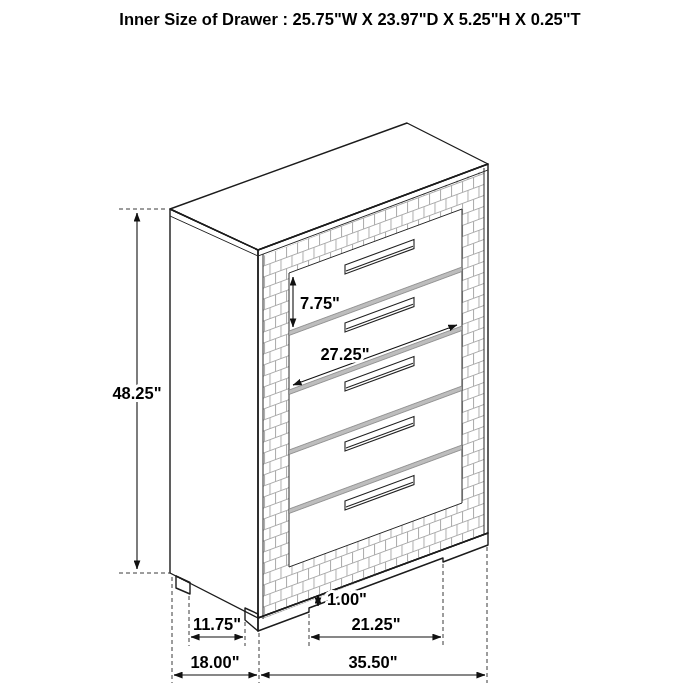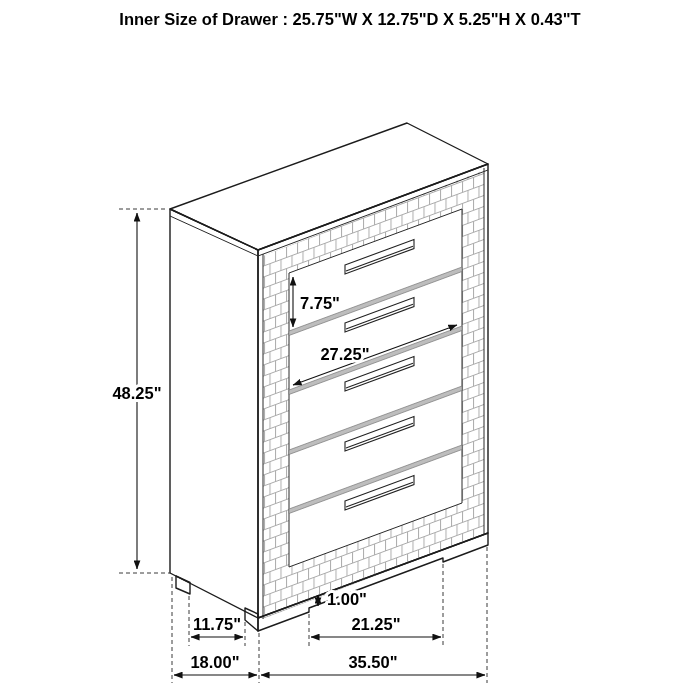--- a/index.html
+++ b/index.html
@@ -10,21 +10,21 @@
   .dim-label{font-family:"Liberation Sans", sans-serif;font-size:16.5px;font-weight:bold;fill:#000;
              paint-order:stroke;stroke:#ffffff;stroke-width:6px;stroke-linejoin:round;}
   .outline{fill:none;stroke:#1c1c1c;stroke-width:1.4;stroke-linejoin:round;}
   .thin{fill:none;stroke:#2a2a2a;stroke-width:1;}
   .dash{fill:none;stroke:#3a3a3a;stroke-width:1;stroke-dasharray:4 3;}
   .dimline{fill:none;stroke:#111;stroke-width:1.1;}
 </style>
 </head>
 <body>
 
-<div class="title">Inner Size of Drawer : 25.75"W X 12.75"D X 5.25"H X 0.43"T</div>
+<div class="title">Inner Size of Drawer : 25.75"W X 23.97"D X 5.25"H X 0.25"T</div>
 
 <svg width="700" height="700" viewBox="0 0 700 700">
   <defs>
     <marker id="ah" viewBox="0 0 8 6" refX="7.6" refY="3" markerWidth="9" markerHeight="7" orient="auto-start-reverse" markerUnits="userSpaceOnUse">
       <path d="M0,0 L8,3 L0,6 Z" fill="#111"></path>
     </marker>
     <pattern id="mosaic" width="11" height="22" patternUnits="userSpaceOnUse" patternTransform="skewY(-20.3)">
       <path d="M0,0.5 H11 M0,11.5 H11" stroke="#ababab" stroke-width="1" fill="none"></path>
       <path d="M0.5,0 V11 M6,11 V22" stroke="#ababab" stroke-width="1" fill="none"></path>
     </pattern>

